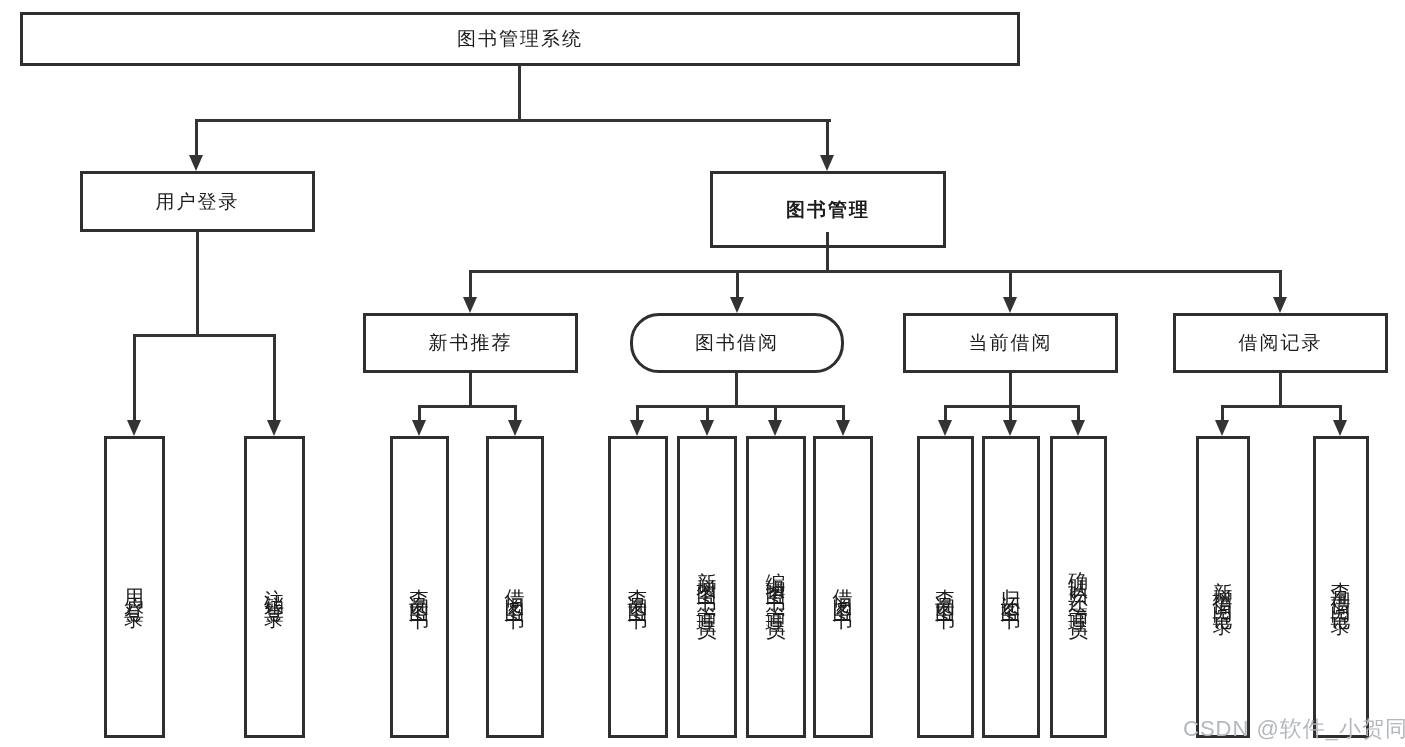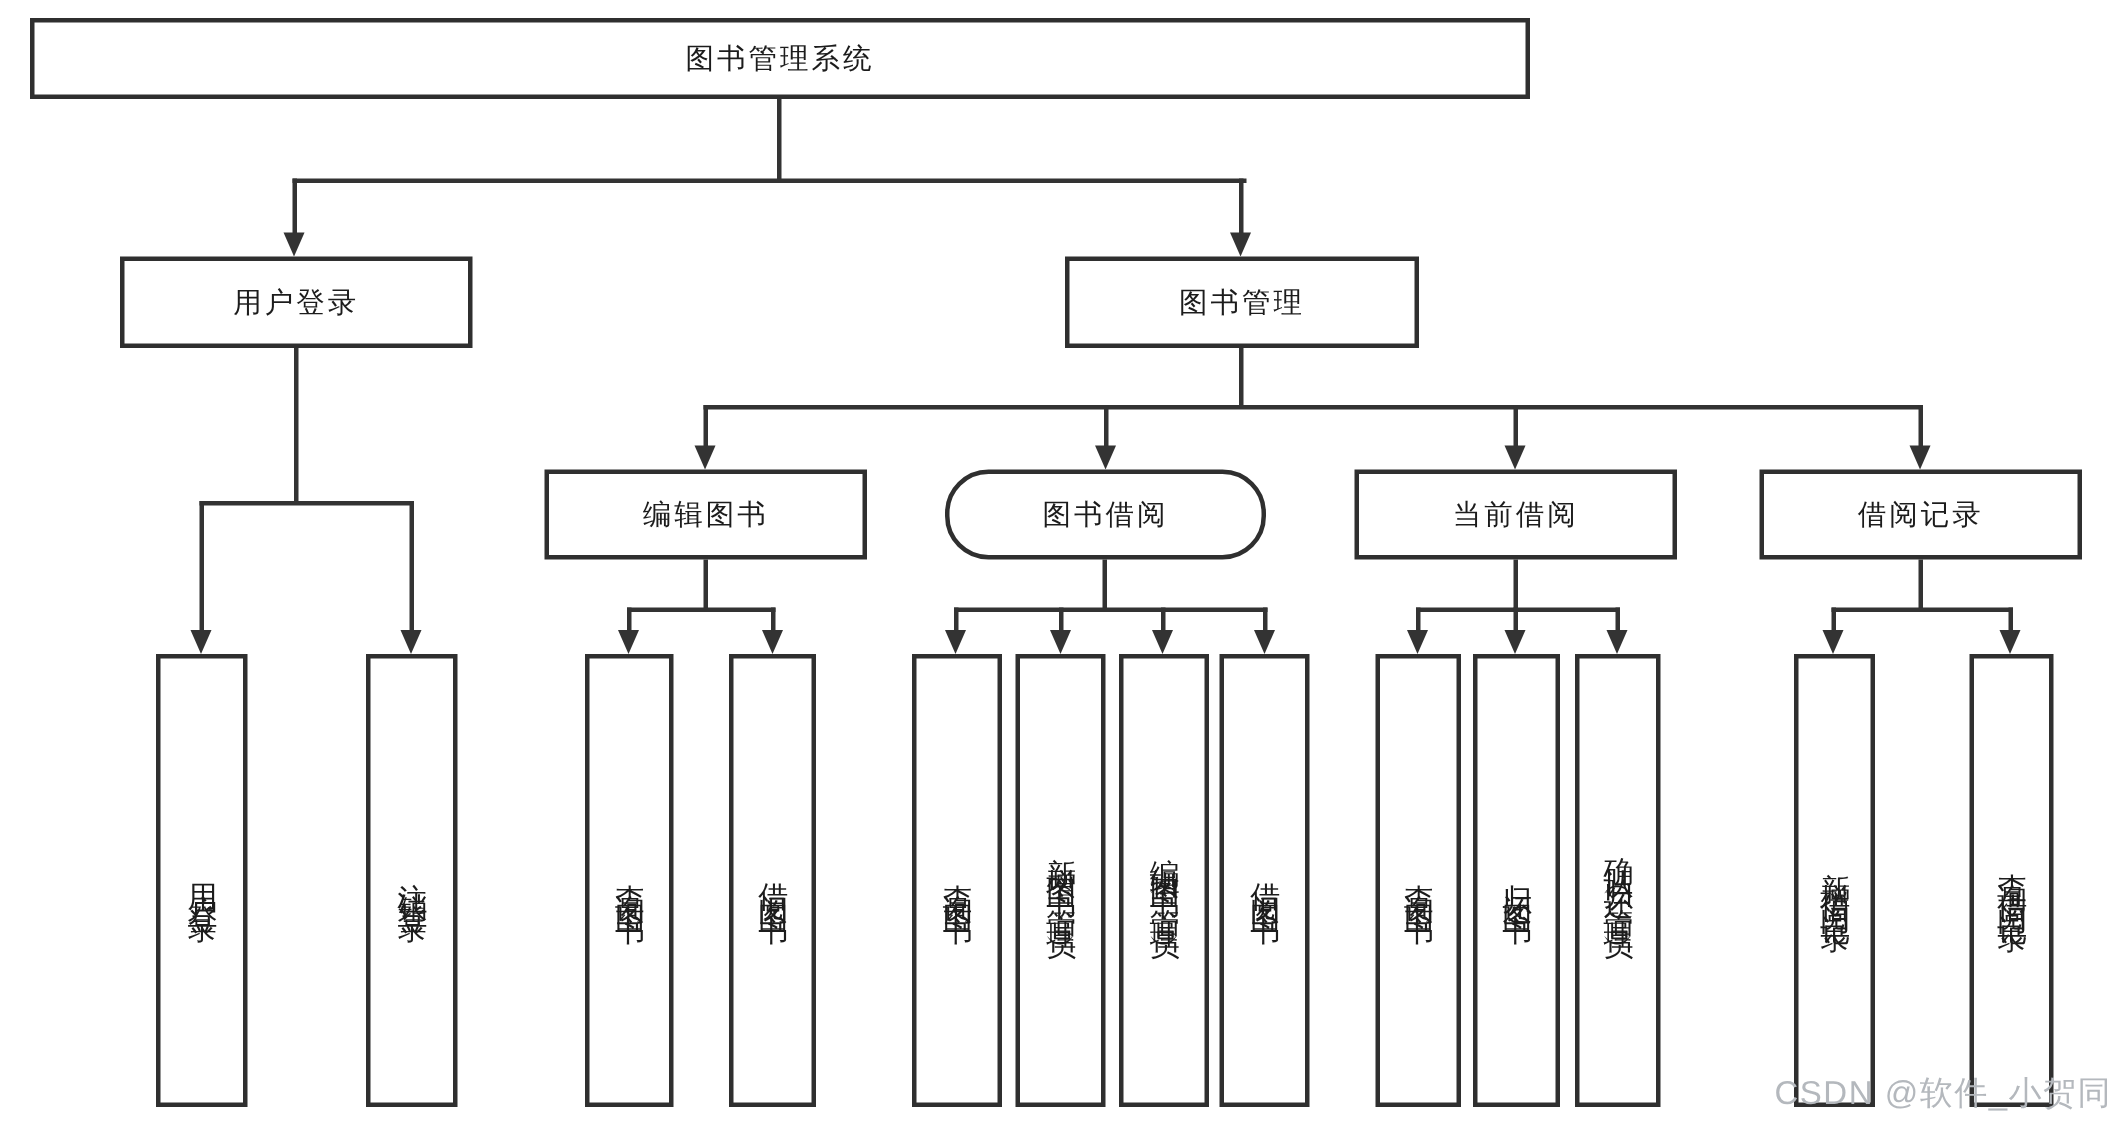--- a/index.html
+++ b/index.html
@@ -24,41 +24,41 @@
   <div class="box h" style="left:20px;top:12px;width:1000px;height:54px;text-align:center;">图书管理系统</div>
 
   <div class="vl" style="left:518px;top:66px;height:54px;"></div>
   <div class="hl" style="left:195px;top:119px;width:636px;"></div>
   <div class="vl" style="left:195px;top:119px;height:37px;"></div>
   <div class="ar" style="left:189px;top:155px;"></div>
   <div class="vl" style="left:826px;top:119px;height:37px;"></div>
   <div class="ar" style="left:820px;top:155px;"></div>
 
   <div class="box h" style="left:80px;top:171px;width:235px;height:61px;">用户登录</div>
-  <div class="box h" style="left:710px;top:171px;width:236px;height:61px;">图书管理</div>
+  <div class="box h" style="left:710px;top:171px;width:236px;height:77px;font-weight:bold;">图书管理</div>
 
   <div class="vl" style="left:196px;top:232px;height:103px;"></div>
   <div class="hl" style="left:133px;top:334px;width:143px;"></div>
   <div class="vl" style="left:133px;top:334px;height:87px;"></div>
   <div class="ar" style="left:127px;top:420px;"></div>
   <div class="vl" style="left:273px;top:334px;height:87px;"></div>
   <div class="ar" style="left:267px;top:420px;"></div>
 
   <div class="vl" style="left:826px;top:232px;height:39px;"></div>
   <div class="hl" style="left:469px;top:270px;width:813px;"></div>
   <div class="vl" style="left:469px;top:270px;height:28px;"></div>
   <div class="ar" style="left:463px;top:297px;"></div>
   <div class="vl" style="left:736px;top:270px;height:28px;"></div>
   <div class="ar" style="left:730px;top:297px;"></div>
   <div class="vl" style="left:1009px;top:270px;height:28px;"></div>
   <div class="ar" style="left:1003px;top:297px;"></div>
   <div class="vl" style="left:1279px;top:270px;height:28px;"></div>
   <div class="ar" style="left:1273px;top:297px;"></div>
 
-  <div class="box h" style="left:363px;top:313px;width:215px;height:60px;">编辑图书</div>
+  <div class="box h" style="left:363px;top:313px;width:215px;height:60px;">新书推荐</div>
   <div class="box h" style="left:630px;top:313px;width:214px;height:60px;border-radius:29px;">图书借阅</div>
   <div class="box h" style="left:1173px;top:313px;width:215px;height:60px;">借阅记录</div>
   <div class="box h" style="left:903px;top:313px;width:215px;height:60px;">当前借阅</div>
 
   <div class="vl" style="left:469px;top:373px;height:33px;"></div>
   <div class="hl" style="left:418px;top:405px;width:99px;"></div>
   <div class="vl" style="left:418px;top:405px;height:16px;"></div>
   <div class="ar" style="left:412px;top:420px;"></div>
   <div class="vl" style="left:514px;top:405px;height:16px;"></div>
   <div class="ar" style="left:508px;top:420px;"></div>

